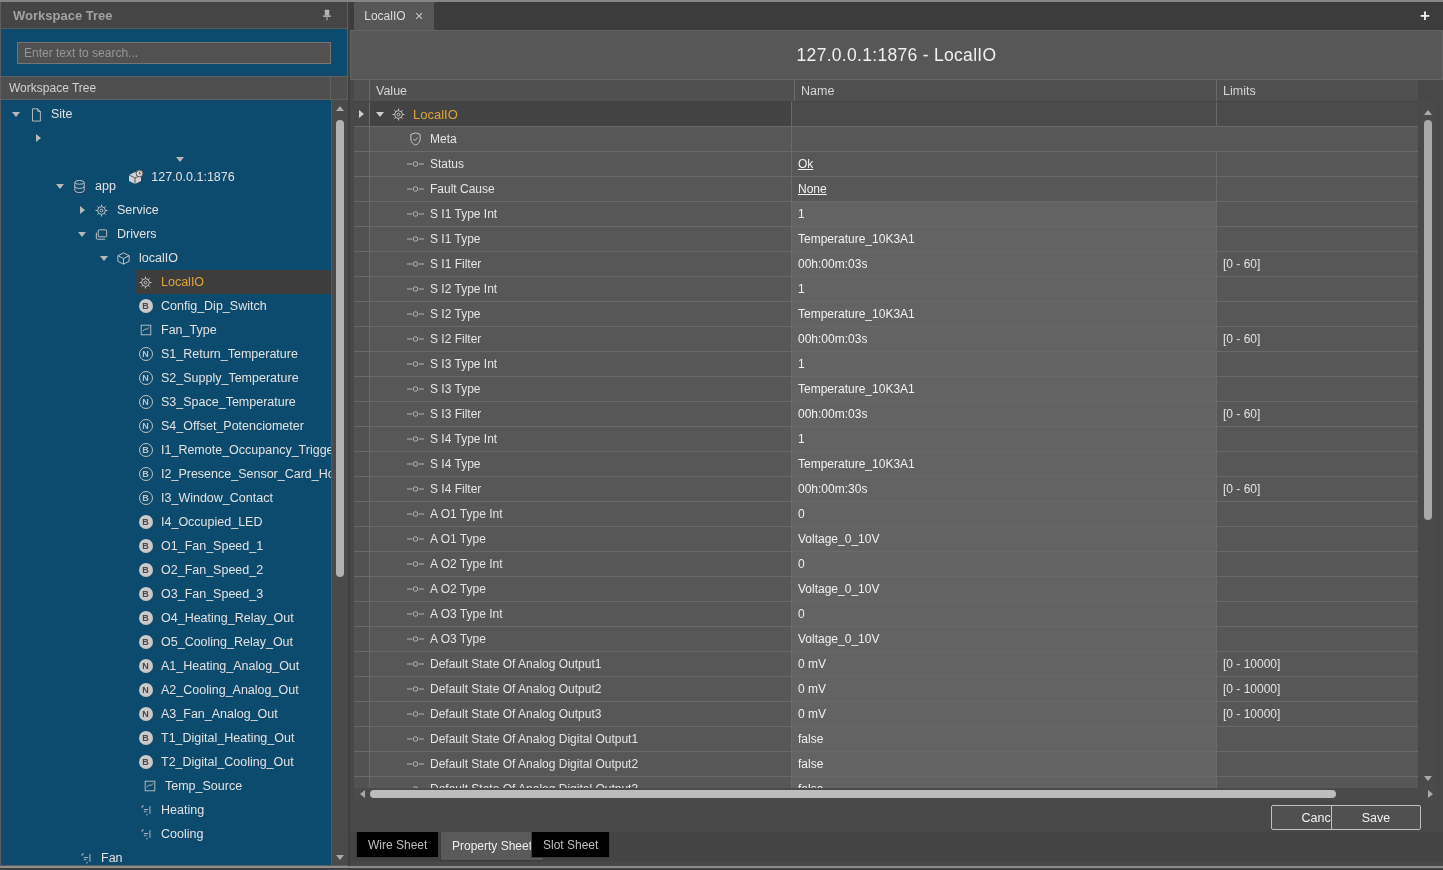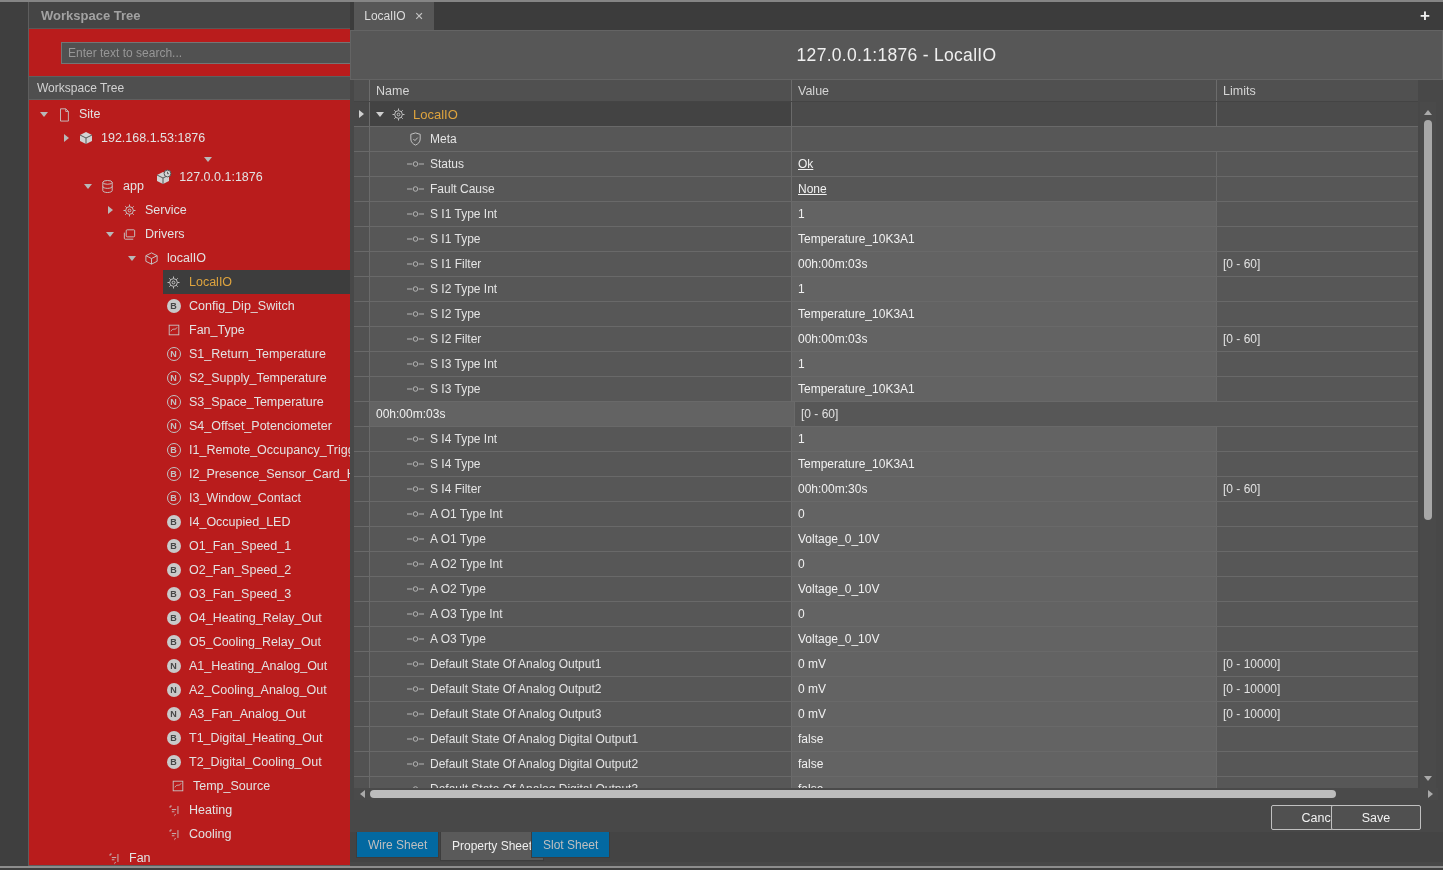--- a/index.html
+++ b/index.html
@@ -2,25 +2,25 @@
 <html><head>
 <meta charset="utf-8">
 <style>
   html,body{margin:0;padding:0;background:#3a3a3a;}
   *{box-sizing:border-box;font-family:"Liberation Sans","DejaVu Sans",sans-serif;}
   .window{position:relative;width:1443px;height:870px;background:#3f3f3f;overflow:hidden;}
   .topline{position:absolute;left:0;top:0;width:100%;height:2px;background:#858585;}
   .bottomline{position:absolute;left:0;top:866px;width:100%;height:2px;background:#8d8d8d;}
 
   
-  .sidebar{position:absolute;left:0;top:2px;width:348px;height:864px;background:#b91c1c;border:1px solid #5e5e5e;border-top:none;margin-left:28px;}
+  .sidebar{position:absolute;left:0;top:2px;width:348px;height:864px;background:#0c4a6e;border:1px solid #5e5e5e;border-top:none;}
   .sb-header{position:absolute;left:0;top:0;width:100%;height:27px;background:#454545;border-bottom:1px solid #585858;display:flex;align-items:center;padding:0 12px;}
   .sb-title{font-size:13px;font-weight:bold;color:#a2a2a2;flex:1;}
   .pin{width:16px;height:16px;display:flex;align-items:center;justify-content:center;cursor:pointer;}
-  .sb-searchzone{position:absolute;left:16px;top:27px;width:100%;height:47px;}
+  .sb-searchzone{position:absolute;left:0;top:27px;width:100%;height:47px;}
   .sb-search{position:absolute;left:16px;right:16px;top:13px;height:22px;background:#515151;border:1px solid #757575;color:#d8d8d8;font-size:12px;padding:0 6px;outline:none;}
   .sb-search::placeholder{color:#979797;}
   .sb-section{position:absolute;left:0;top:74px;width:100%;height:24px;background:#4f4f4f;border-top:1px solid #5f5f5f;border-bottom:1px solid #5f5f5f;display:flex;align-items:center;}
   .sb-section-label{font-size:12px;color:#d2d2d2;padding-left:8px;flex:1;}
   .sb-section-corner{width:17px;height:100%;border-left:1px solid #5f5f5f;}
   .tree{position:absolute;left:0;top:98px;width:330px;bottom:0;overflow:hidden;padding-top:2px;}
   .tree-item{height:24px;display:flex;align-items:center;cursor:default;}
   .tw-arrow{width:18px;flex:0 0 18px;display:flex;align-items:center;justify-content:center;}
   .tw-arrow.exp::before{content:"";width:0;height:0;border-left:4px solid transparent;border-right:4px solid transparent;border-top:5px solid #b8b8b8;}
   .tw-arrow.col::before{content:"";width:0;height:0;border-top:4px solid transparent;border-bottom:4px solid transparent;border-left:5px solid #b8b8b8;}
@@ -85,21 +85,21 @@
   .th-scroll .sc-left{left:2px;top:0;width:12px;height:12px;}
   .th-scroll .sc-right{right:2px;top:0;width:12px;height:12px;}
   .th-thumb{position:absolute;left:16px;top:2px;height:8px;width:966px;background:#bdbdbd;border-radius:4px;}
 
   .footer{position:absolute;left:0;top:798px;width:100%;height:32px;background:#484848;}
   .btn{position:absolute;top:5px;height:25px;width:100px;background:#505050;border:1px solid #c0c0c0;border-radius:2px;color:#f2f2f2;font-size:12.5px;display:flex;align-items:center;justify-content:center;cursor:pointer;}
   .btn.cancel{left:921px;}
   .btn.save{left:981px;width:90px;}
 
   .bottomtabs{position:absolute;left:0;top:830px;width:100%;height:30px;background:#444444;}
-  .btab{position:absolute;top:0;height:26px;padding:0 11px;background:#0369a1;border:1px solid #3d3d3d;border-top:none;color:#bfbfbf;font-size:12px;display:flex;align-items:center;cursor:pointer;}
+  .btab{position:absolute;top:0;height:26px;padding:0 11px;background:#000000;border:1px solid #3d3d3d;border-top:none;color:#bfbfbf;font-size:12px;display:flex;align-items:center;cursor:pointer;}
   .btab.active{height:29px;background:#5a5a5a;color:#eeeeee;}
   .btab.t0{left:6px;}
   .btab.t1{left:90px;}
   .btab.t2{left:181px;}
 </style>
 </head>
 <body>
 
 <div class="window">
   <div class="topline"></div>
@@ -130,29 +130,20 @@
               <svg width="14" height="15" viewBox="0 0 16 16" fill="none" stroke="#c8c8c8">
                 <path d="M4 1.5h6l3 3v11H4z"></path>
                 <path d="M10 1.5v3h3"></path>
               </svg>
             </span>
             <span class="tw-label">Site</span>
           </span>
         </div>
         <div class="tree-item" style="padding-left: 28px;">
           <span class="tw-arrow col"></span>
-          <span class="tw-body">
-            <span class="tw-icon">
-              <svg width="16" height="16" viewBox="0 0 16 16">
-                <path d="M8 2 14 5v6L8 14 2 11V5Z" fill="#d2d2d2"></path>
-                <path d="M2 5l6 3 6-3M8 8v6" stroke="#565656" fill="none"></path>
-              </svg>
-            </span>
-            <span class="tw-label">192.168.1.53:1876</span>
-          </span>
         </div>
         <div class="tree-item" style="padding-left: 28px; flex-direction: column;">
           <span class="tw-arrow exp"></span>
           <span class="tw-body">
             <span class="tw-icon">
               <svg width="16" height="16" viewBox="0 0 16 16">
                 <path d="M7 3 13 6v6l-6 3-6-3V6Z" fill="#d2d2d2"></path>
                 <path d="M1 6l6 3 6-3M7 9v6" stroke="#565656" fill="none"></path>
                 <circle cx="11.5" cy="4.5" r="3.4" fill="#d2d2d2" stroke="#565656"></circle>
                 <path d="M11.5 2.8v1.9h1.4" stroke="#565656" fill="none"></path>
@@ -483,22 +474,22 @@
           <span>+</span>
         </div>
     </div>
     <div class="titlebar">
       <div class="page-title">127.0.0.1:1876 - LocalIO</div>
     </div>
 
     <div class="tablewrap">
       <div class="thead">
         <div class="th gutter"></div>
+        <div class="th value">Value</div>
         <div class="th name">Name</div>
-        <div class="th value">Value</div>
         <div class="th limits">Limits</div>
       </div>
       <div class="tbody">
           <div class="trow group">
             <div class="td gutter">
               <span class="gut-arrow"></span>
             </div>
             <div class="td name">
               <span class="g-arrow"></span>
               <span class="row-icon">
@@ -671,20 +662,30 @@
                   <line x1="12.5" y1="5" x2="18" y2="5"></line>
                 </svg>
               </span>
               <span>S I3 Type</span>
             </div>
             <div class="td value">Temperature_10K3A1</div>
             <div class="td limits"></div>
           </div>
           <div class="trow">
             <div class="td gutter"></div>
+            <div class="td name">
+              <span class="row-icon">
+                <svg width="17" height="10" viewBox="0 0 18 10" fill="none" stroke="#b9b9b9">
+                  <line x1="0" y1="5" x2="5.5" y2="5"></line>
+                  <circle cx="9" cy="5" r="2.4"></circle>
+                  <line x1="12.5" y1="5" x2="18" y2="5"></line>
+                </svg>
+              </span>
+              <span>S I3 Filter</span>
+            </div>
             <div class="td value">00h:00m:03s</div>
             <div class="td limits">[0 - 60]</div>
           </div>
           <div class="trow">
             <div class="td gutter"></div>
             <div class="td name">
               <span class="row-icon">
                 <svg width="17" height="10" viewBox="0 0 18 10" fill="none" stroke="#b9b9b9">
                   <line x1="0" y1="5" x2="5.5" y2="5"></line>
                   <circle cx="9" cy="5" r="2.4"></circle>

